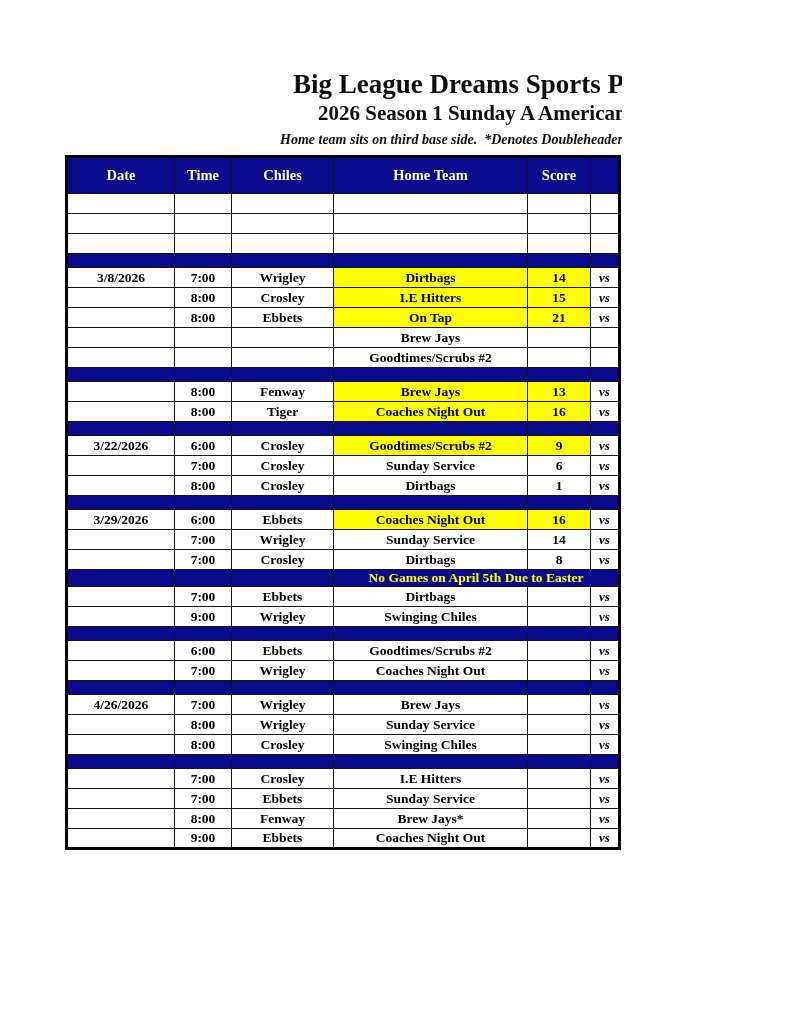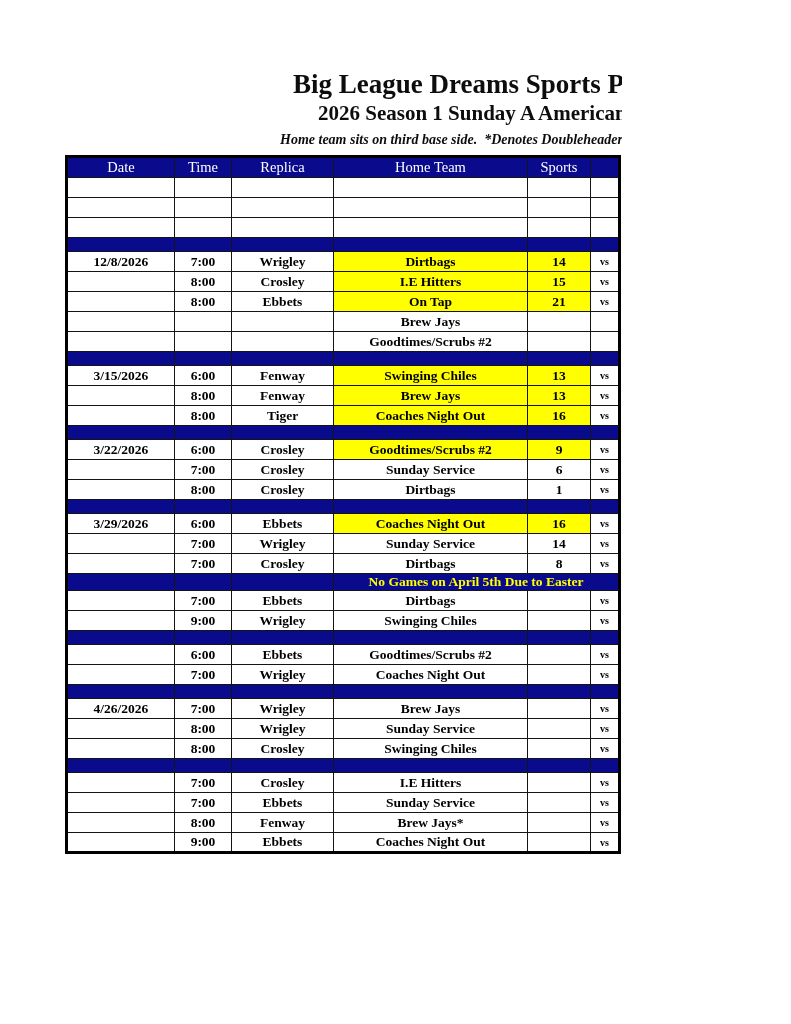--- a/index.html
+++ b/index.html
@@ -26,26 +26,26 @@
   }
   table.schedule {
     margin:8px 0 0 65px; border-collapse:collapse; table-layout:fixed;
     width:553px; border:3px solid #000;
   }
   table.schedule th, table.schedule td {
     border:1.5px solid #141414; vertical-align:middle; text-align:center;
     overflow:hidden; white-space:nowrap; padding:0 2px;
   }
   table.schedule th {
-    height:21px; background:var(--navy); color:#fff;
-    font-size:14.5px; font-weight:normal;
+    height:37px; background:var(--navy); color:#fff;
+    font-size:14.5px; font-weight:bold;
   }
   td.cell { height:20px; font-size:13.5px; font-weight:bold; background:#fff; }
   td.cell.hl { background:var(--yellow); }
-  td.cell.vs-cell { font-size:10px; }
+  td.cell.vs-cell { font-style:italic; font-size:13px; }
   tr.sep td { height:14px; background:var(--navy); }
   tr.sep td.msg {
     color:var(--yellow); font-size:13.5px; font-weight:bold;
     text-align:center; background:var(--navy);
   }
 </style>
 </head>
 <body style="--navy: #0a0a8c; --yellow: #ffff00;">
 
 <div class="content-clip">
@@ -59,23 +59,23 @@
         <col style="width:57px">
         <col style="width:102px">
       <col style="width:194px">
         <col style="width:63px">
         <col style="width:29px">
     </colgroup>
     <thead>
       <tr id="thead-row">
           <th>Date</th>
           <th>Time</th>
-          <th>Replica</th>
+          <th>Chiles</th>
           <th>Home Team</th>
-          <th>Sports</th>
+          <th>Score</th>
           <th></th>
         </tr>
     </thead>
     <tbody id="tbody-rows">
         <tr>
           <td class="cell"></td>
           <td class="cell"></td>
           <td class="cell"></td>
           <td class="cell"></td>
           <td class="cell"></td>
@@ -99,21 +99,21 @@
         </tr>
         <tr class="sep">
           <td></td>
           <td></td>
           <td></td>
           <td></td>
           <td></td>
           <td></td>
         </tr>
         <tr>
-          <td class="cell">12/8/2026</td>
+          <td class="cell">3/8/2026</td>
           <td class="cell">7:00</td>
           <td class="cell">Wrigley</td>
           <td class="cell hl">Dirtbags</td>
           <td class="cell hl">14</td>
           <td class="cell vs-cell">vs</td>
         </tr>
         <tr>
           <td class="cell"></td>
           <td class="cell">8:00</td>
           <td class="cell">Crosley</td>
@@ -145,28 +145,20 @@
           <td class="cell"></td>
           <td class="cell vs-cell"></td>
         </tr>
         <tr class="sep">
           <td></td>
           <td></td>
           <td></td>
           <td></td>
           <td></td>
           <td></td>
-        </tr>
-        <tr>
-          <td class="cell">3/15/2026</td>
-          <td class="cell">6:00</td>
-          <td class="cell">Fenway</td>
-          <td class="cell hl">Swinging Chiles</td>
-          <td class="cell hl">13</td>
-          <td class="cell vs-cell">vs</td>
         </tr>
         <tr>
           <td class="cell"></td>
           <td class="cell">8:00</td>
           <td class="cell">Fenway</td>
           <td class="cell hl">Brew Jays</td>
           <td class="cell hl">13</td>
           <td class="cell vs-cell">vs</td>
         </tr>
         <tr>

